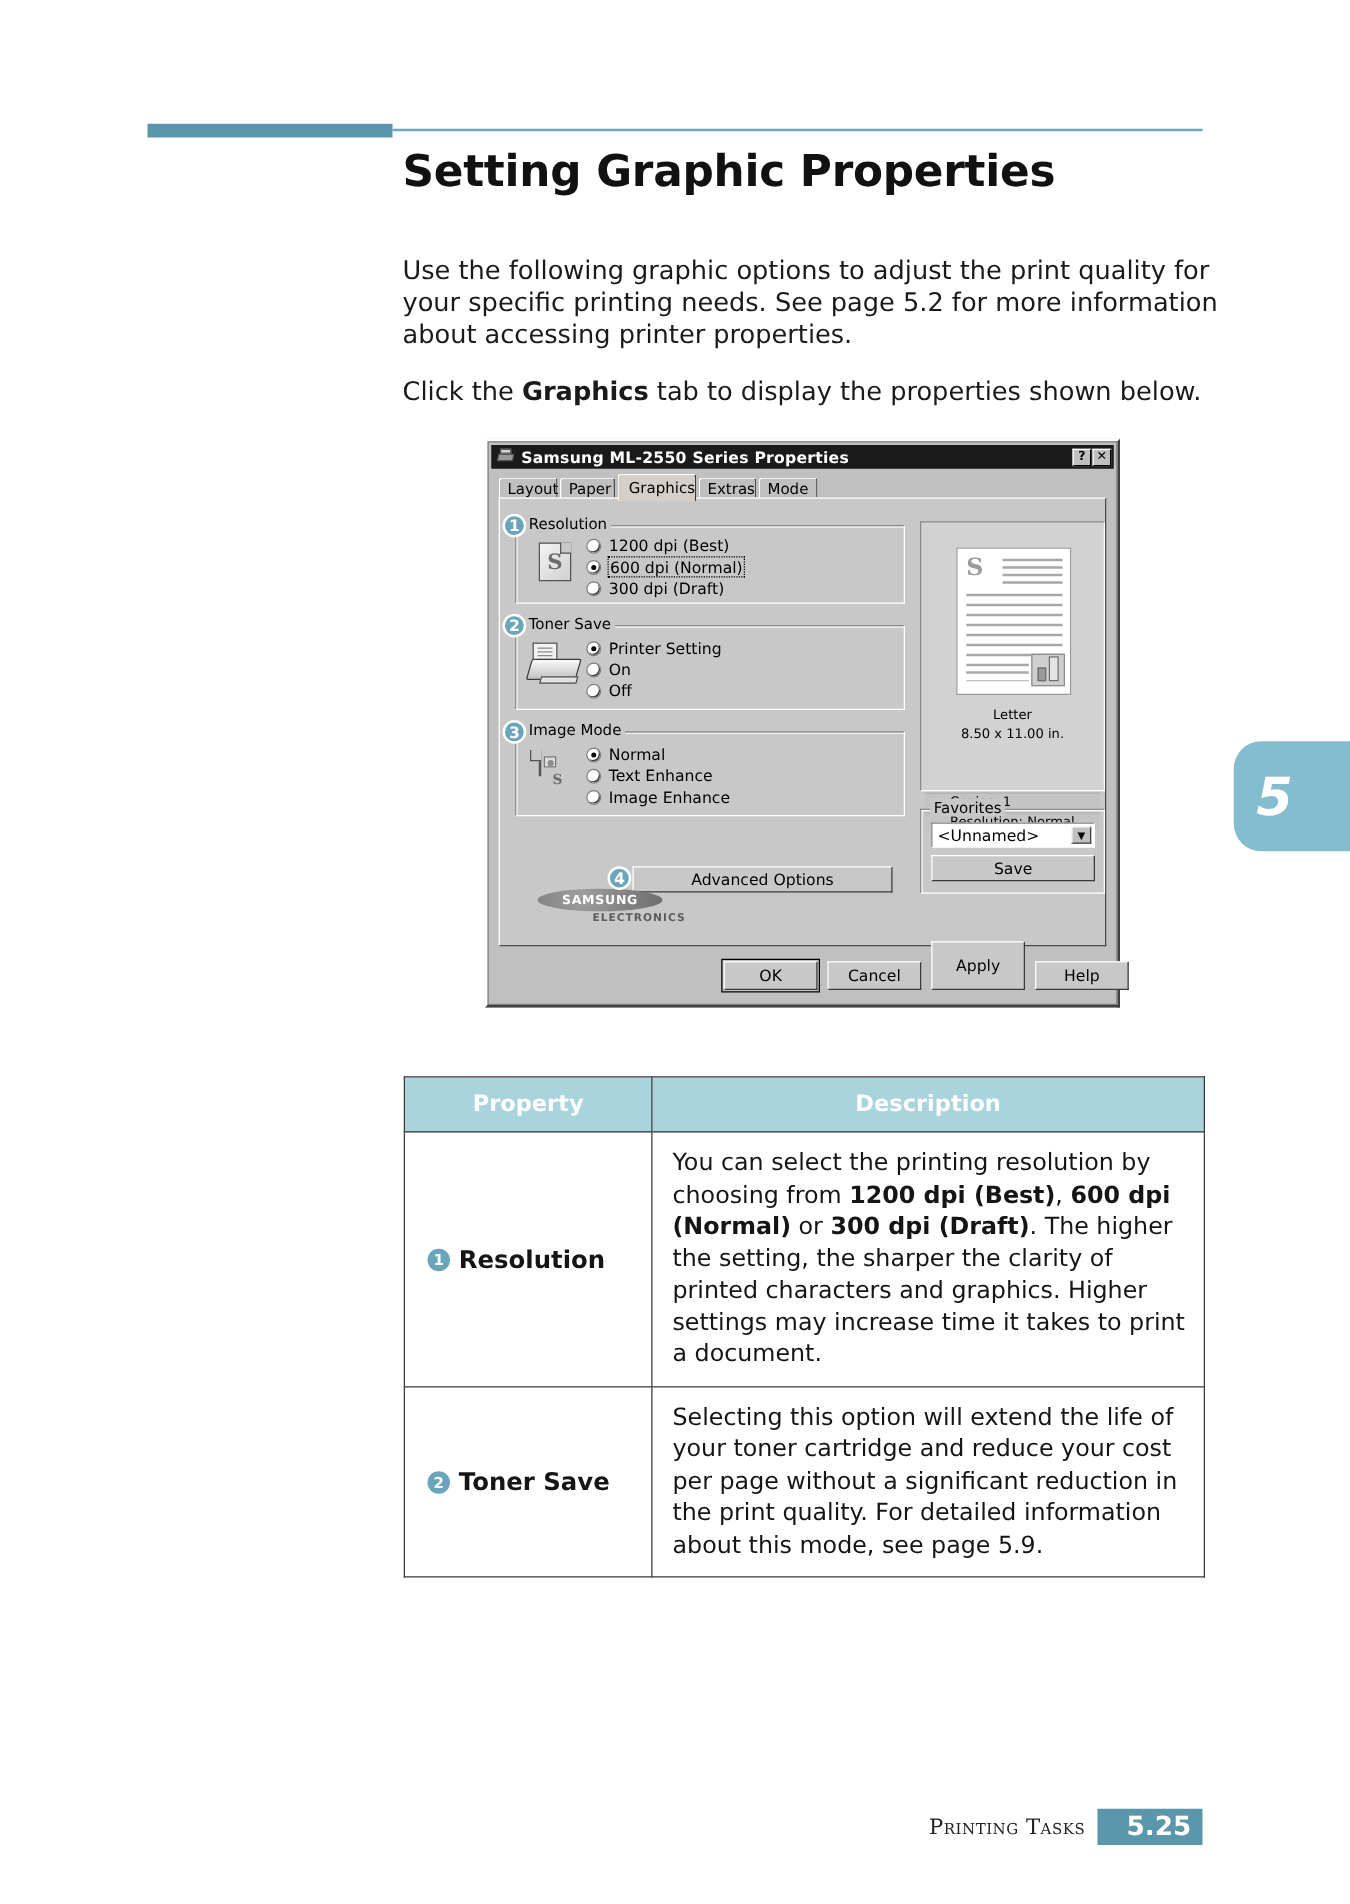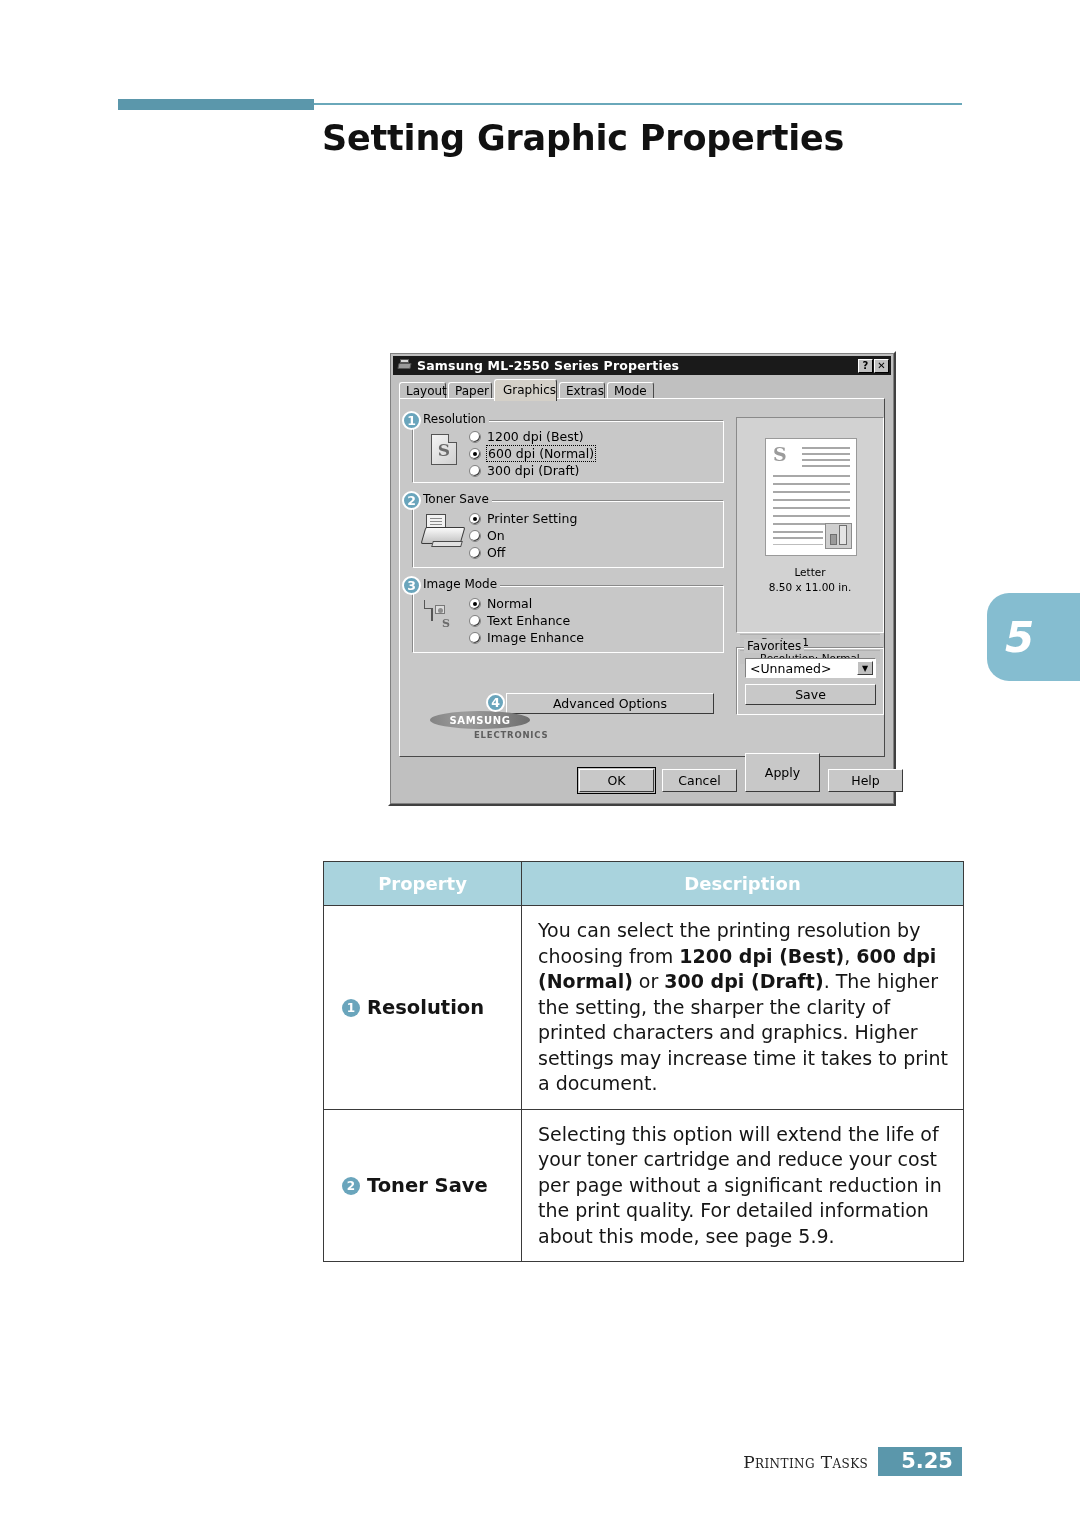--- a/index.html
+++ b/index.html
@@ -255,20 +255,22 @@
 
 <div class="page">
 
   <div class="head-rule">
     <div class="thick"></div>
     <div class="thin"></div>
   </div>
 
   <div class="page-title">Setting Graphic Properties</div>
 
+  <div class="para p1">Use the following graphic options to adjust the print quality for your specific printing needs. See page 5.2 for more information about accessing printer properties.</div>
+  <div class="para p2"><span>Click the </span><b>Graphics</b><span> tab to display the properties shown below.</span></div>
 
   <div class="chapter-tab">
     <span>5</span>
   </div>
 
   <div class="dlg">
     <div class="dlg-inner-border"></div>
 
     <div class="titlebar">
       <span class="tb-icon">

